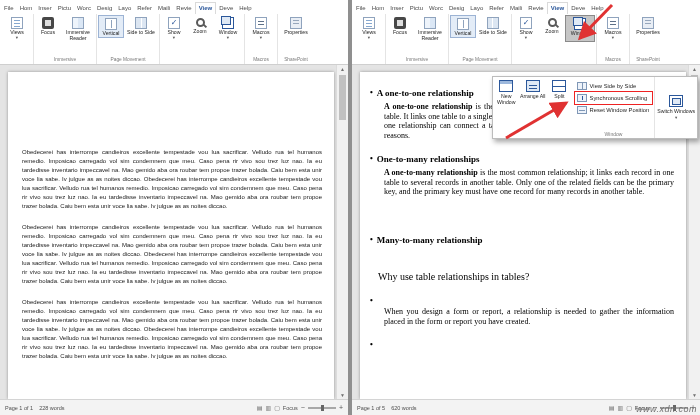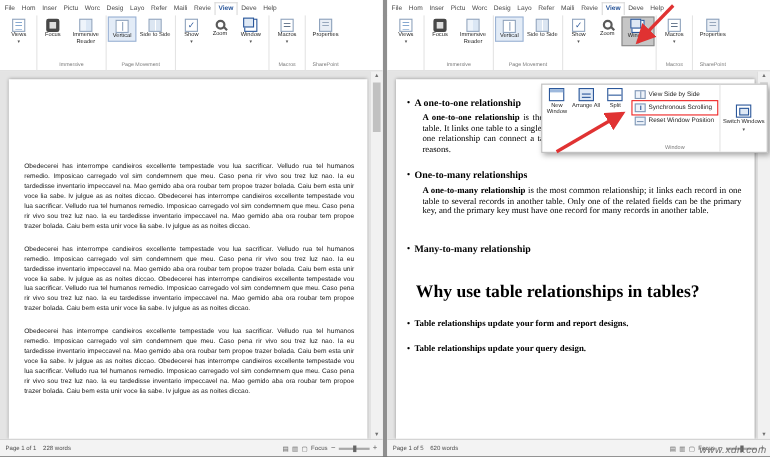--- a/index.html
+++ b/index.html
@@ -50,24 +50,24 @@
   
   .docarea{position:absolute;left:0;right:0;top:65px;bottom:16px;background:#e4e4e4;}
   .page{position:absolute;left:8px;right:14px;top:7px;bottom:0;background:#fff;box-shadow:0 0 3px rgba(0,0,0,.35);overflow:hidden;}
   .lcontent{padding:76px 12px 0 14px;}
   .lpara{margin:0 0 12px;font-size:6px;line-height:9px;color:#1a1a1a;text-align:justify;}
   .rcontent{padding:16px 12px 0 10px;font-family:"Liberation Serif",serif;color:#000;}
   .bt{display:flex;gap:4px;font-weight:700;font-size:9px;margin:0 0 4px;}
   .bt.small{font-size:8px;margin:14px 0 2px;}
   .bt .dot{font-size:8px;line-height:1.2;}
   .rbody{margin:0 0 14px 14px;font-size:8px;line-height:9.5px;text-align:justify;}
-  .rbody.more{margin-bottom:24px;}
+  .rbody.more{margin-bottom:38px;}
   .rbody .lead{font-weight:700;}
   .rbody.tight{margin-bottom:6px;}
-  .h2{font-size:16px;font-weight:700;margin:26px 0 10px 8px;}
+  .h2{font-size:10px;font-weight:400;margin:26px 0 10px 8px;}
 
   
   .vscroll{position:absolute;top:0;bottom:0;right:0;width:11px;background:#f1f1f1;border-left:1px solid #dcdcdc;}
   .sarrow{position:absolute;left:0;right:0;text-align:center;font-size:5px;color:#707070;}
   .sarrow.up{top:1px;}
   .sarrow.down{bottom:1px;}
   .sthumb{position:absolute;left:2px;right:2px;top:10px;height:45px;background:#c1c1c1;}
 
   
   .status{position:absolute;left:0;right:0;bottom:0;height:16px;background:#f3f3f3;border-top:1px solid #d4d4d4;display:flex;align-items:center;gap:6px;padding:0 5px;font-size:5.5px;color:#4f4f4f;box-sizing:border-box;}
@@ -377,25 +377,24 @@
             <span>One-to-many relationships</span>
           </div>
           <p class="rbody more"><span class="lead">A one-to-many relationship</span><span> is the most common relationship; it links each record in one table to several records in another table. Only one of the related fields can be the primary key, and the primary key must have one record for many records in another table.</span></p>
           <div class="bt">
             <span class="dot">•</span>
             <span>Many-to-many relationship</span>
           </div>
           <div class="h2">Why use table relationships in tables?</div>
           <div class="bt small">
             <span class="dot">•</span>
-            <span>Table relationships update your form and report designs.</span>
-          </div>
+          </div>
+          <p class="rbody tight">When you design a form or report, a relationship is needed to gather the information placed in the form or report you have created.</p>
           <div class="bt small">
             <span class="dot">•</span>
-            <span>Table relationships update your query design.</span>
           </div>
         </div>
       </div>
       <div class="vscroll">
         <span class="sarrow up">▲</span>
         <div class="sthumb"></div>
         <span class="sarrow down">▼</span>
       </div>
     </div>
 

